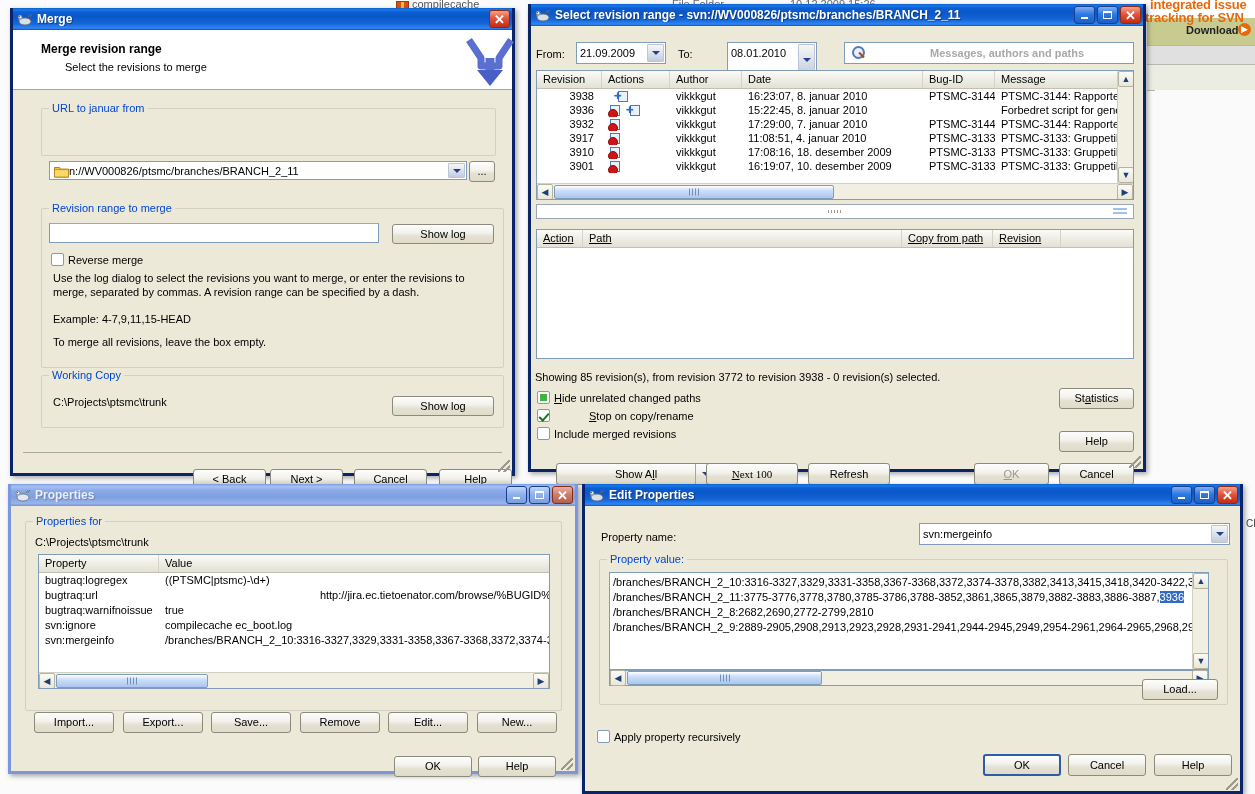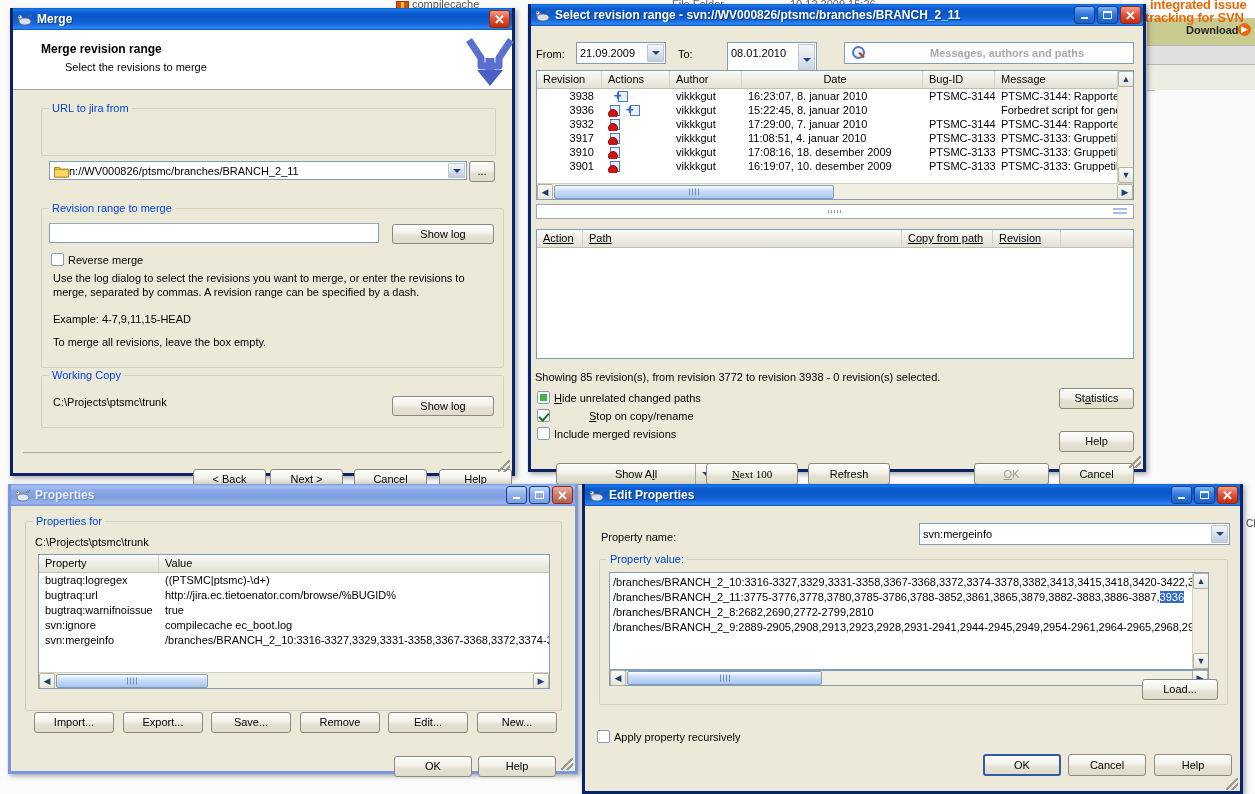--- a/index.html
+++ b/index.html
@@ -325,21 +325,21 @@
       <div class="lbl" style="left:52px;top:31px;">Select the revisions to merge</div>
       <div class="mergearrow" style="left:452px;top:6px;">
         <svg width="50" height="52" viewBox="0 0 50 52">
           <path d="M4 4 L16 22 L16 30 L34 30 L34 22 L46 4" stroke="#5b6fd0" stroke-width="7" fill="none" stroke-linejoin="round"></path>
           <path d="M25 22 L25 36" stroke="#5b6fd0" stroke-width="9" fill="none"></path>
           <path d="M12 34 L25 50 L38 34 Z" fill="#4a5fc6"></path>
         </svg>
       </div>
 
       <div class="grp" style="left:28px;top:78px;width:455px;height:48px;">
-        <span class="grp-lbl">URL to jira from</span>
+        <span class="grp-lbl">URL to januar from</span>
       </div>
       <div class="combo" style="left:36px;top:131px;width:418px;height:19px;padding-left:8px;line-height:19px;">
         <span>svn://WV000826/ptsmc/branches/BRANCH_2_11</span>
         <span class="combo-arrow">
             <span class="caret"></span>
           </span>
       </div>
       <div style="position:absolute;left:41px;top:135px;width:15px;height:13px;">
         <svg width="15" height="13" viewBox="0 0 15 13">
           <path d="M0.5 2.5 h5 l1.2 1.6 h7.8 v8 h-14 z" fill="#f5c441" stroke="#b2821a" stroke-width="1"></path>
@@ -423,21 +423,21 @@
       <div class="searchbox" style="left:313px;top:16px;width:290px;height:22px;">
         <span class="search-icon"></span>
         <span class="search-ph">Messages, authors and paths</span>
       </div>
 
       <div class="listview" style="left:5px;top:44px;width:598px;height:130px;">
         <div class="lv-head">
           <div class="lv-th" style="width:65px;">Revision</div>
           <div class="lv-th" style="width:68px;">Actions</div>
           <div class="lv-th" style="width:72px;">Author</div>
-          <div class="lv-th" style="width:181px;text-align:center;">Date</div>
+          <div class="lv-th" style="width:181px;">Date</div>
           <div class="lv-th" style="width:72px;">Bug-ID</div>
           <div class="lv-th" style="width:124px;border-right:none;">Message</div>
         </div>
         <div id="rev-rows" style="position:relative;">
             <div class="lv-row">
               <div class="lv-td num" style="width: 65px;">3938</div>
               <div class="lv-td icons" style="width: 68px;">
                 <span class="ic-add" style="margin-left: 8px;"></span>
               </div>
               <div class="lv-td" style="width: 72px;">vikkkgut</div>
@@ -600,21 +600,21 @@
           <div class="lv-th" style="width:120px;">Property</div>
           <div class="lv-th" style="width:390px;border-right:none;">Value</div>
         </div>
         <div id="prop-rows" style="position:relative;">
             <div class="lv-row" style="height: 15px; line-height: 15px;">
               <div class="lv-td" style="width: 120px;">bugtraq:logregex</div>
               <div class="lv-td" style="width: 392px;">((PTSMC|ptsmc)-\d+)</div>
             </div>
             <div class="lv-row" style="height: 15px; line-height: 15px;">
               <div class="lv-td" style="width: 120px;">bugtraq:url</div>
-              <div class="lv-td" style="width: 392px;">http://jira.ec.tietoenator.com/browse/%BUGID%</div>
+              <div class="lv-td" style="width: 392px; text-align: right;">http://jira.ec.tietoenator.com/browse/%BUGID%</div>
             </div>
             <div class="lv-row" style="height: 15px; line-height: 15px;">
               <div class="lv-td" style="width: 120px;">bugtraq:warnifnoissue</div>
               <div class="lv-td" style="width: 392px;">true</div>
             </div>
             <div class="lv-row" style="height: 15px; line-height: 15px;">
               <div class="lv-td" style="width: 120px;">svn:ignore</div>
               <div class="lv-td" style="width: 392px;">compilecache ec_boot.log</div>
             </div>
             <div class="lv-row" style="height: 15px; line-height: 15px;">

